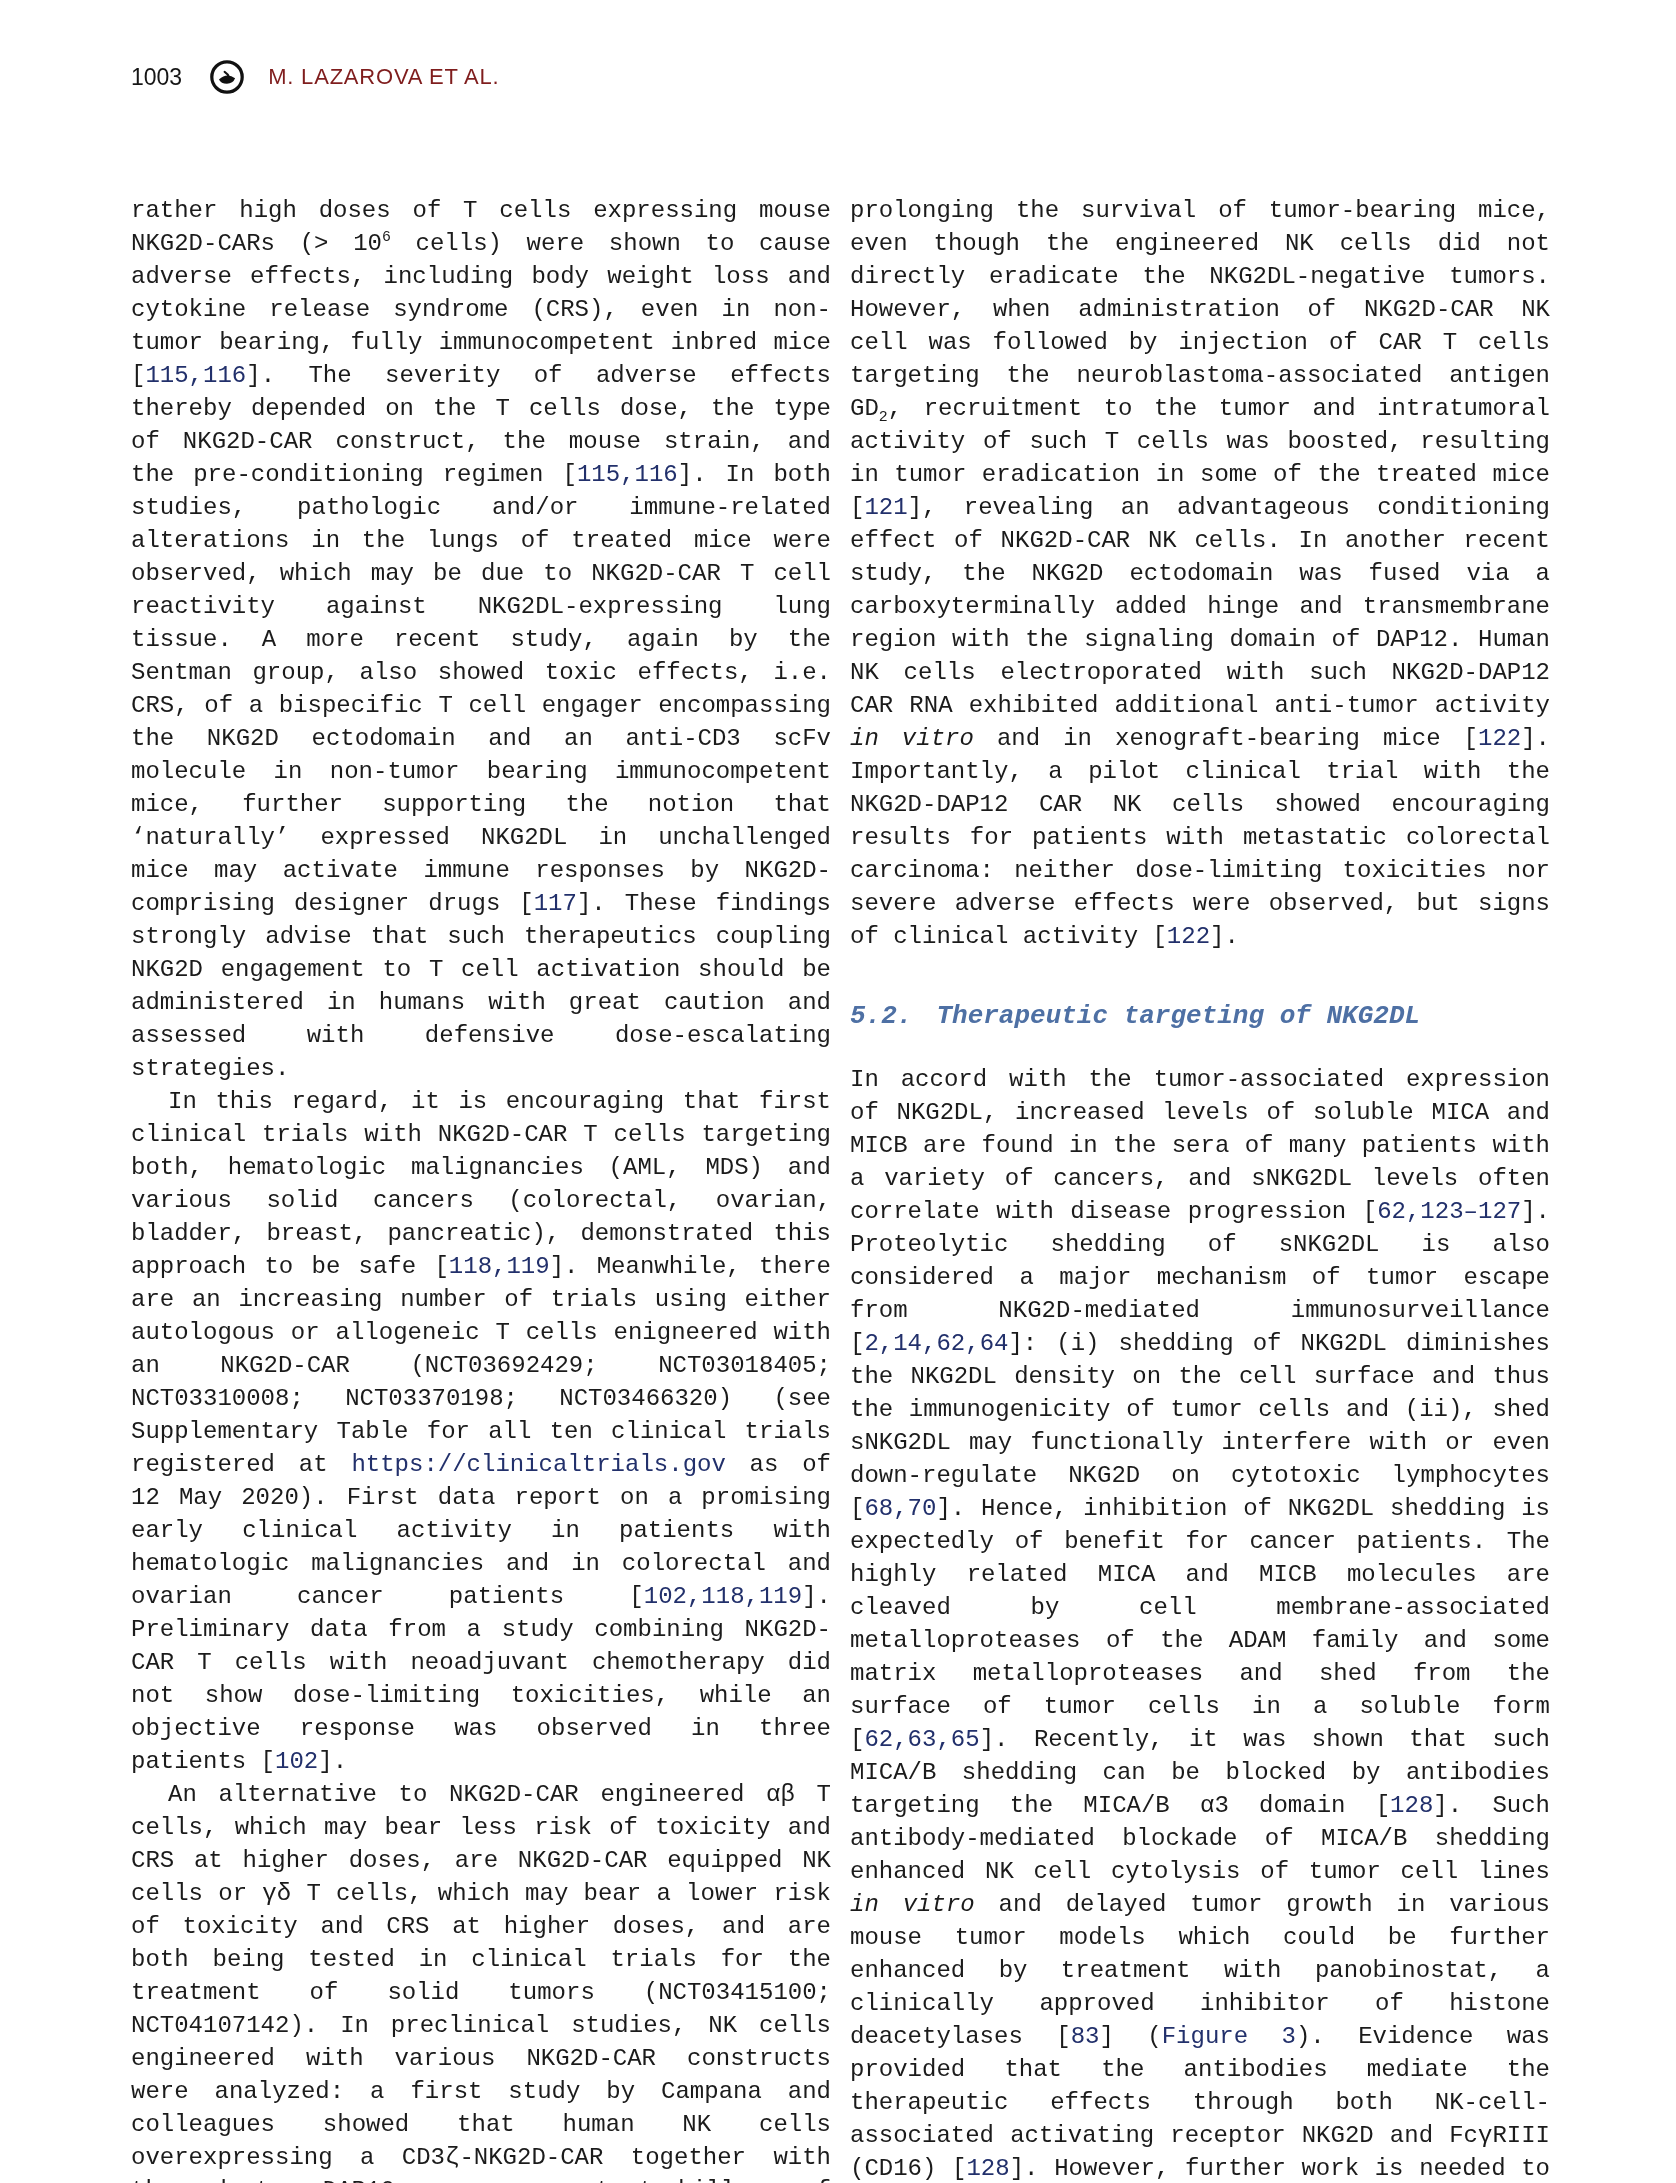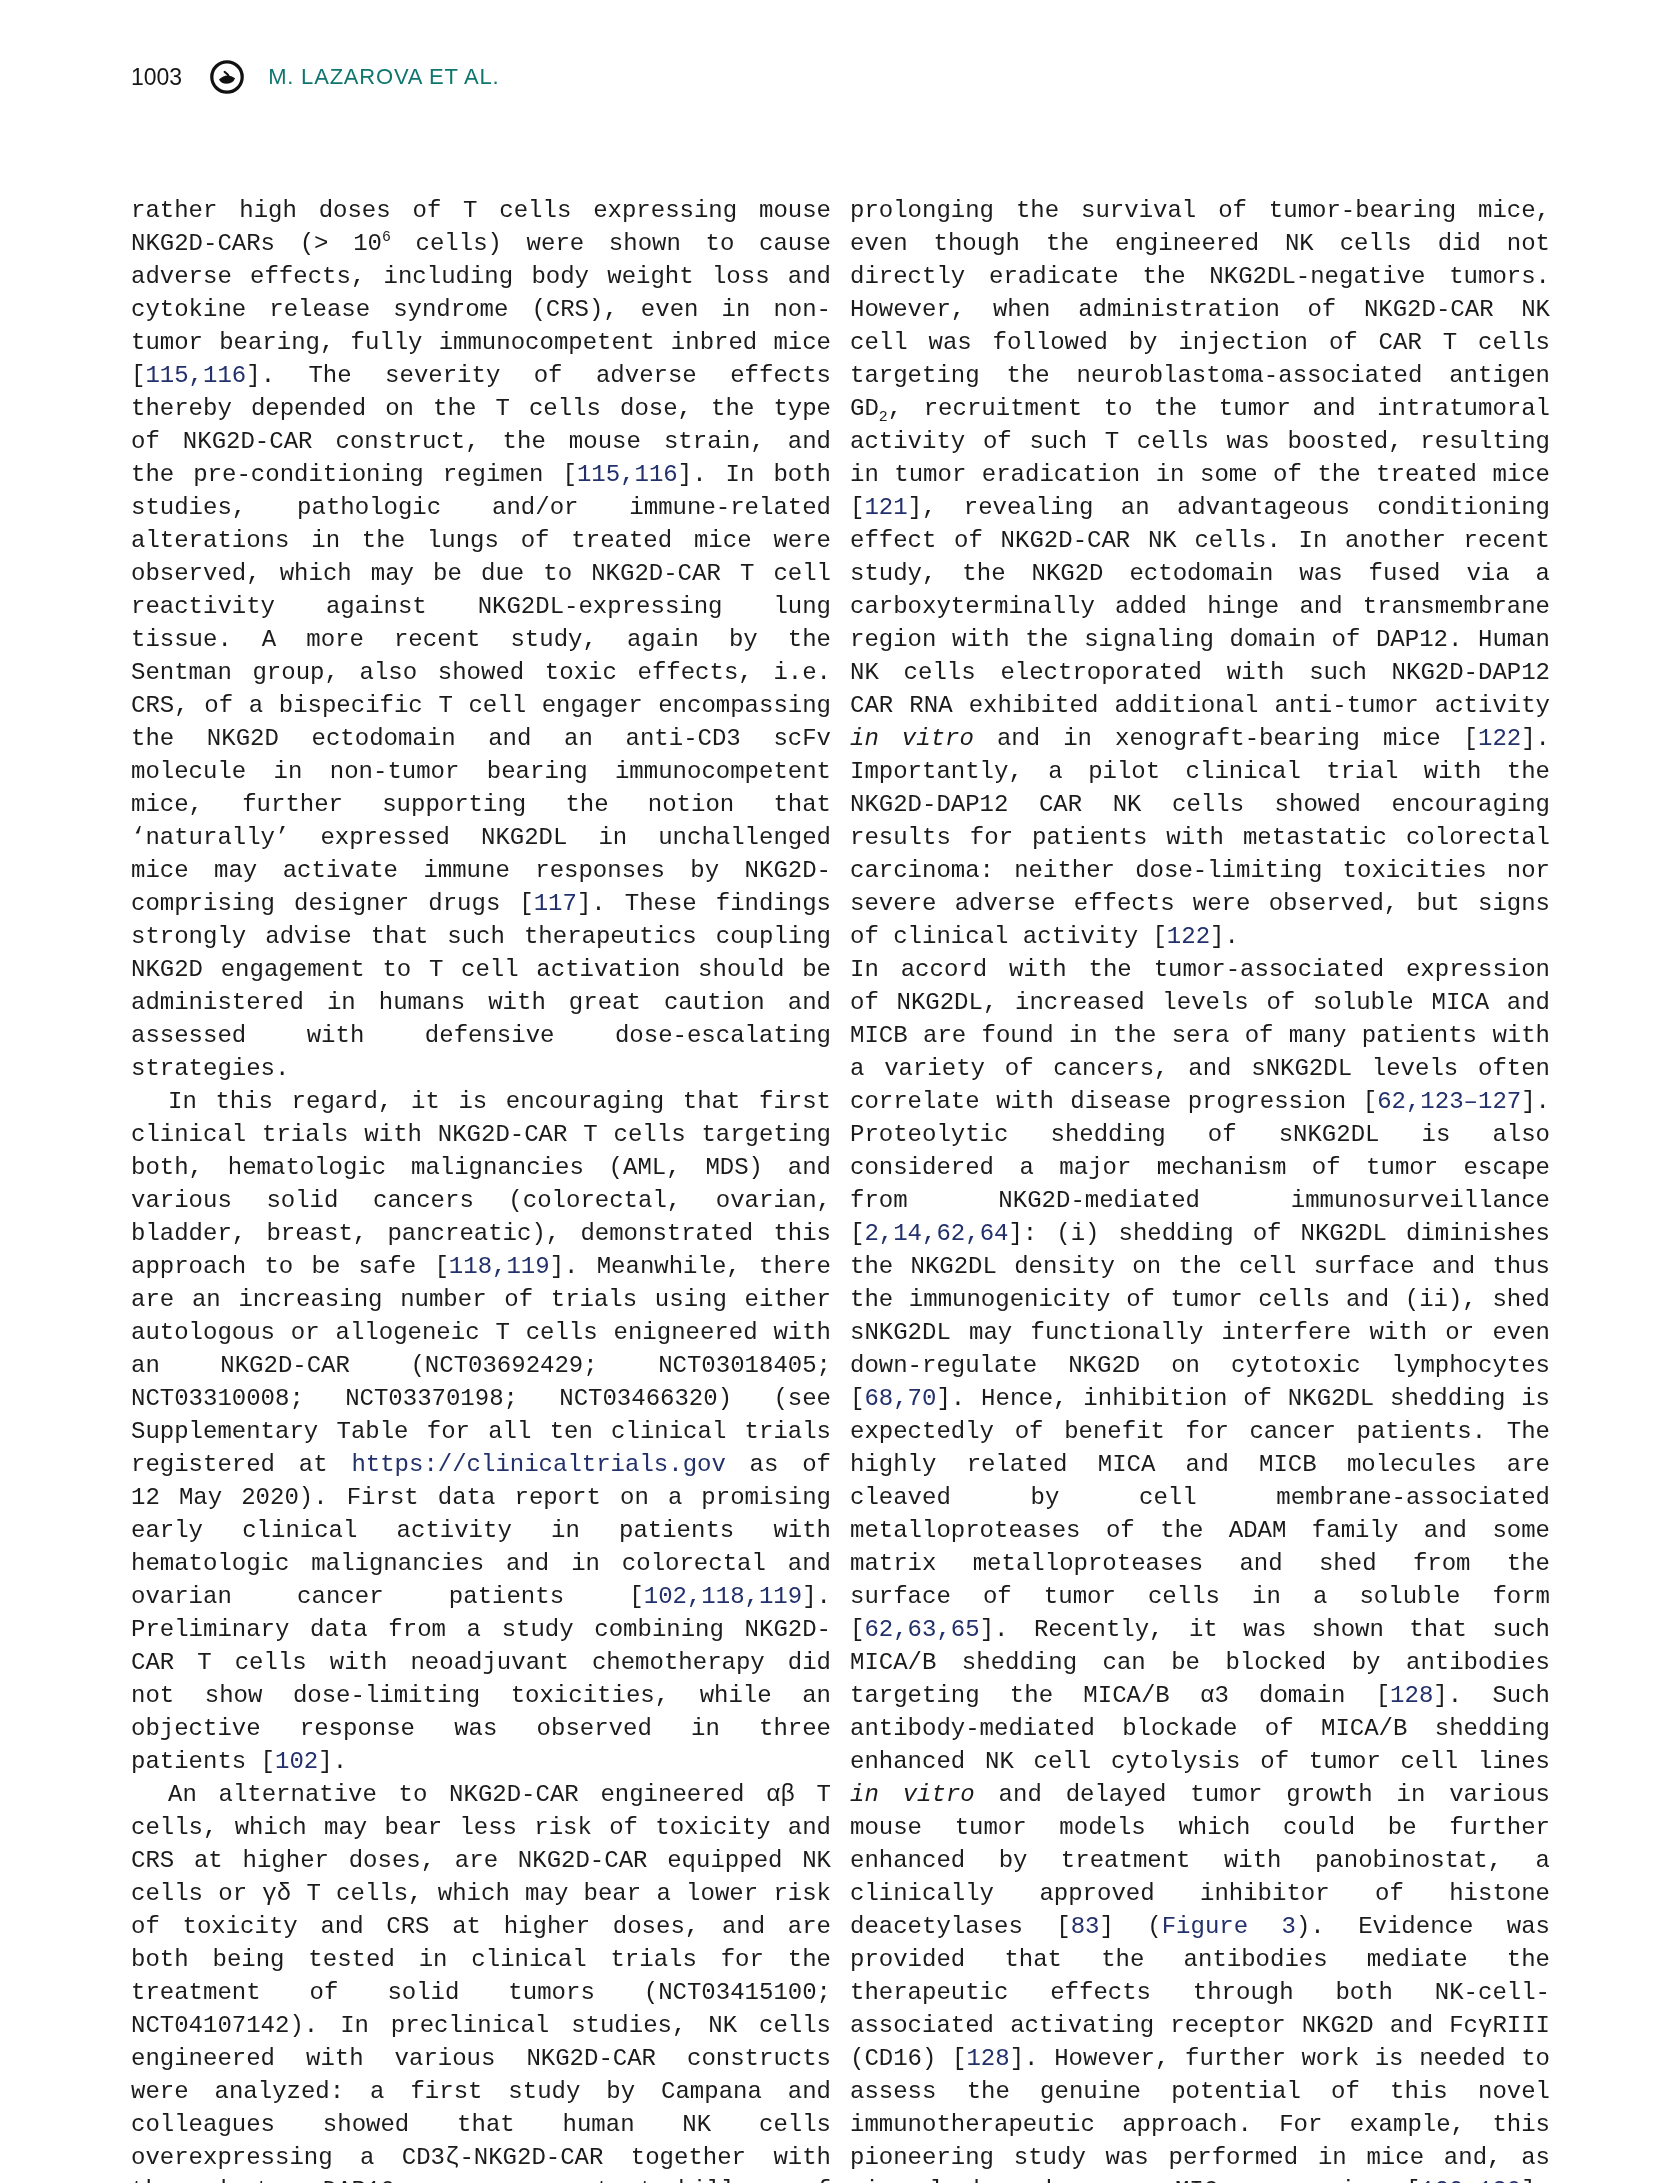--- a/index.html
+++ b/index.html
@@ -5,21 +5,21 @@
   html,body{margin:0;padding:0;}
   body{
     width:1676px;height:2183px;overflow:hidden;background:#ffffff;
     font-family:"Liberation Sans",sans-serif;color:#1b1b1b;
     -webkit-font-smoothing:antialiased;
   }
   .page{position:absolute;left:131px;top:0;width:1428px;}
   .pg-header{display:flex;align-items:center;margin-top:57px;height:40px;}
   .pgnum{font-size:23px;color:#161616;}
   .logo{margin-left:26px;width:38px;height:38px;display:inline-flex;align-items:center;justify-content:center;}
-  .authors{margin-left:22px;font-size:22px;letter-spacing:0.8px;color:#0f766e;}
+  .authors{margin-left:22px;font-size:22px;letter-spacing:0.8px;color:#7f1d1d;}
   .cols{display:flex;gap:19px;margin-top:97px;font-family:Liberation Mono, monospace;}
   .col{width:700px;}
   .para{
     margin:0;font-size:24px;line-height:33px;
     text-align:justify;text-justify:inter-word;color:#1b1b1b;
   }
   .para.indent{text-indent:37px;}
   a.cite{color:var(--link,#22306b);text-decoration:none;cursor:pointer;}
   i{font-style:italic;}
   sup{font-size:62%;vertical-align:super;line-height:0;}
@@ -50,20 +50,23 @@
   <div class="cols">
     <div class="col" id="col-left">
         <p class="para">rather high doses of T cells expressing mouse NKG2D-CARs (&gt; 10<sup>6</sup> cells) were shown to cause adverse effects, including body weight loss and cytokine release syndrome (CRS), even in non-tumor bearing, fully immunocompetent inbred mice [<a class="cite">115,116</a>]. The severity of adverse effects thereby depended on the T cells dose, the type of NKG2D-CAR construct, the mouse strain, and the pre-conditioning regimen [<a class="cite">115,116</a>]. In both studies, pathologic and/or immune-related alterations in the lungs of treated mice were observed, which may be due to NKG2D-CAR T cell reactivity against NKG2DL-expressing lung tissue. A more recent study, again by the Sentman group, also showed toxic effects, i.e. CRS, of a bispecific T cell engager encompassing the NKG2D ectodomain and an anti-CD3 scFv molecule in non-tumor bearing immunocompetent mice, further supporting the notion that ‘naturally’ expressed NKG2DL in unchallenged mice may activate immune responses by NKG2D-comprising designer drugs [<a class="cite">117</a>]. These findings strongly advise that such therapeutics coupling NKG2D engagement to T cell activation should be administered in humans with great caution and assessed with defensive dose-escalating strategies.</p>
         <p class="para indent">In this regard, it is encouraging that first clinical trials with NKG2D-CAR T cells targeting both, hematologic malignancies (AML, MDS) and various solid cancers (colorectal, ovarian, bladder, breast, pancreatic), demonstrated this approach to be safe [<a class="cite">118,119</a>]. Meanwhile, there are an increasing number of trials using either autologous or allogeneic T cells enigneered with an NKG2D-CAR (NCT03692429; NCT03018405; NCT03310008; NCT03370198; NCT03466320) (see Supplementary Table for all ten clinical trials registered at <a class="cite">https://clinicaltrials.gov</a> as of 12 May 2020). First data report on a promising early clinical activity in patients with hematologic malignancies and in colorectal and ovarian cancer patients [<a class="cite">102,118,119</a>]. Preliminary data from a study combining NKG2D-CAR T cells with neoadjuvant chemotherapy did not show dose-limiting toxicities, while an objective response was observed in three patients [<a class="cite">102</a>].</p>
         <p class="para indent">An alternative to NKG2D-CAR engineered αβ T cells, which may bear less risk of toxicity and CRS at higher doses, are NKG2D-CAR equipped NK cells or γδ T cells, which may bear a lower risk of toxicity and CRS at higher doses, and are both being tested in clinical trials for the treatment of solid tumors (NCT03415100; NCT04107142). In preclinical studies, NK cells engineered with various NKG2D-CAR constructs were analyzed: a first study by Campana and colleagues showed that human NK cells overexpressing a CD3ζ-NKG2D-CAR together with the adaptor DAP10 are more potent killers of NKG2DL-expressing human tumor cell lines <i>in vitro</i> and <i>in vivo</i> than activated NK cells naturally expressing NKG2D [<a class="cite">120</a>]. In a more recent study, human NK cells equipped with a similar CD3ζ-NKG2D-CAR were shown to counter the immunosuppressive impact of the TME [<a class="cite">121</a>]. NKG2D-CAR NK cells effectively targeted autologous myeloid-derived suppressor cells (MDSC) <i>in vitro</i>, and in the TME of NKG2DL-negative neuroblastoma xenografts in mice [<a class="cite">121</a>]. MDSC depletion and secretion of stimulatory cytokines by the activated NKG2D-CAR NK cells reversed the immunosuppressive effects of the TME thereby</p>
       </div>
     <div class="col">
       <div id="col-right-before">
           <p class="para">prolonging the survival of tumor-bearing mice, even though the engineered NK cells did not directly eradicate the NKG2DL-negative tumors. However, when administration of NKG2D-CAR NK cell was followed by injection of CAR T cells targeting the neuroblastoma-associated antigen GD<sub>2</sub>, recruitment to the tumor and intratumoral activity of such T cells was boosted, resulting in tumor eradication in some of the treated mice [<a class="cite">121</a>], revealing an advantageous conditioning effect of NKG2D-CAR NK cells. In another recent study, the NKG2D ectodomain was fused via a carboxyterminally added hinge and transmembrane region with the signaling domain of DAP12. Human NK cells electroporated with such NKG2D-DAP12 CAR RNA exhibited additional anti-tumor activity <i>in vitro</i> and in xenograft-bearing mice [<a class="cite">122</a>]. Importantly, a pilot clinical trial with the NKG2D-DAP12 CAR NK cells showed encouraging results for patients with metastatic colorectal carcinoma: neither dose-limiting toxicities nor severe adverse effects were observed, but signs of clinical activity [<a class="cite">122</a>].</p>
         </div>
+      <h2 class="sec">
+        <span class="secnum">5.2.</span><span>Therapeutic targeting of NKG2DL</span>
+      </h2>
       <div id="col-right-after">
           <p class="para">In accord with the tumor-associated expression of NKG2DL, increased levels of soluble MICA and MICB are found in the sera of many patients with a variety of cancers, and sNKG2DL levels often correlate with disease progression [<a class="cite">62,123–127</a>]. Proteolytic shedding of sNKG2DL is also considered a major mechanism of tumor escape from NKG2D-mediated immunosurveillance [<a class="cite">2,14,62,64</a>]: (i) shedding of NKG2DL diminishes the NKG2DL density on the cell surface and thus the immunogenicity of tumor cells and (ii), shed sNKG2DL may functionally interfere with or even down-regulate NKG2D on cytotoxic lymphocytes [<a class="cite">68,70</a>]. Hence, inhibition of NKG2DL shedding is expectedly of benefit for cancer patients. The highly related MICA and MICB molecules are cleaved by cell membrane-associated metalloproteases of the ADAM family and some matrix metalloproteases and shed from the surface of tumor cells in a soluble form [<a class="cite">62,63,65</a>]. Recently, it was shown that such MICA/B shedding can be blocked by antibodies targeting the MICA/B α3 domain [<a class="cite">128</a>]. Such antibody-mediated blockade of MICA/B shedding enhanced NK cell cytolysis of tumor cell lines <i>in vitro</i> and delayed tumor growth in various mouse tumor models which could be further enhanced by treatment with panobinostat, a clinically approved inhibitor of histone deacetylases [<a class="cite">83</a>] (<a class="cite">Figure 3</a>). Evidence was provided that the antibodies mediate the therapeutic effects through both NK-cell-associated activating receptor NKG2D and FcγRIII (CD16) [<a class="cite">128</a>]. However, further work is needed to assess the genuine potential of this novel immunotherapeutic approach. For example, this pioneering study was performed in mice and, as mice lack endogenous MIC expression [<a class="cite">129,130</a>], adaptive immune responses against the human MICA xenoantigen expectedly will bias the outcome in immunocompetent mice. Also, such an experimental setting using conventional mice also does not allow for the evaluation of potential ‘on-target/off-tumor’ adverse effects on nonmalignant MICA-expressing cells [<a class="cite">131</a>], which may be</p>
         </div>
     </div>
   </div>
 
 </div>
 
 
 </body></html>

